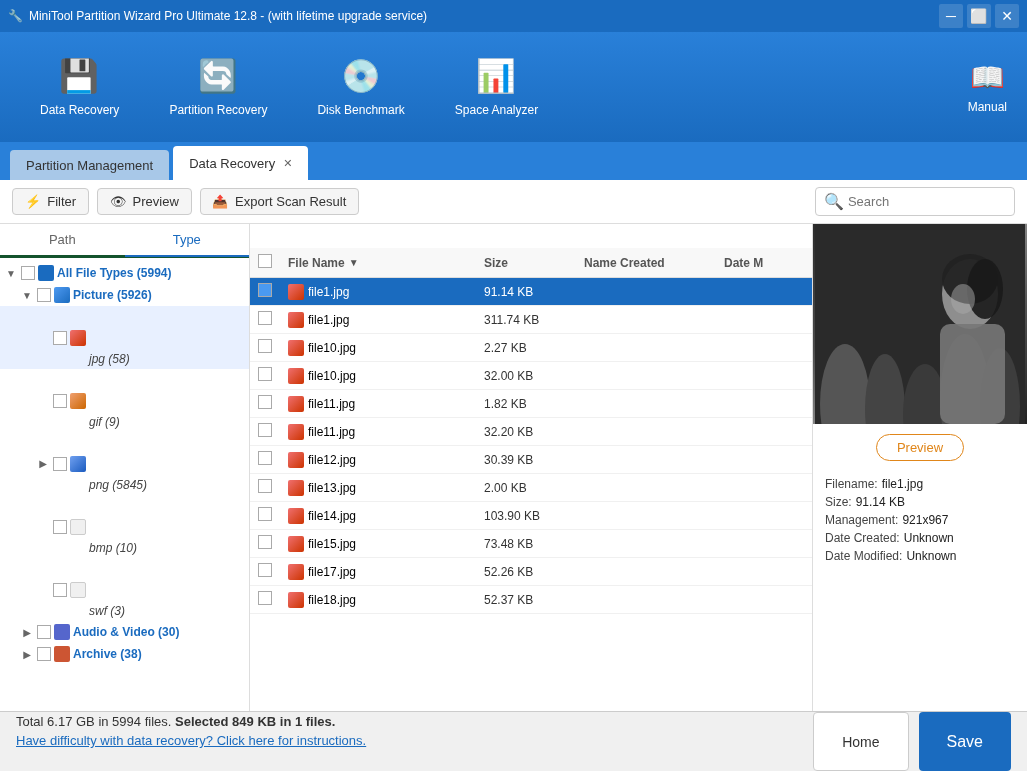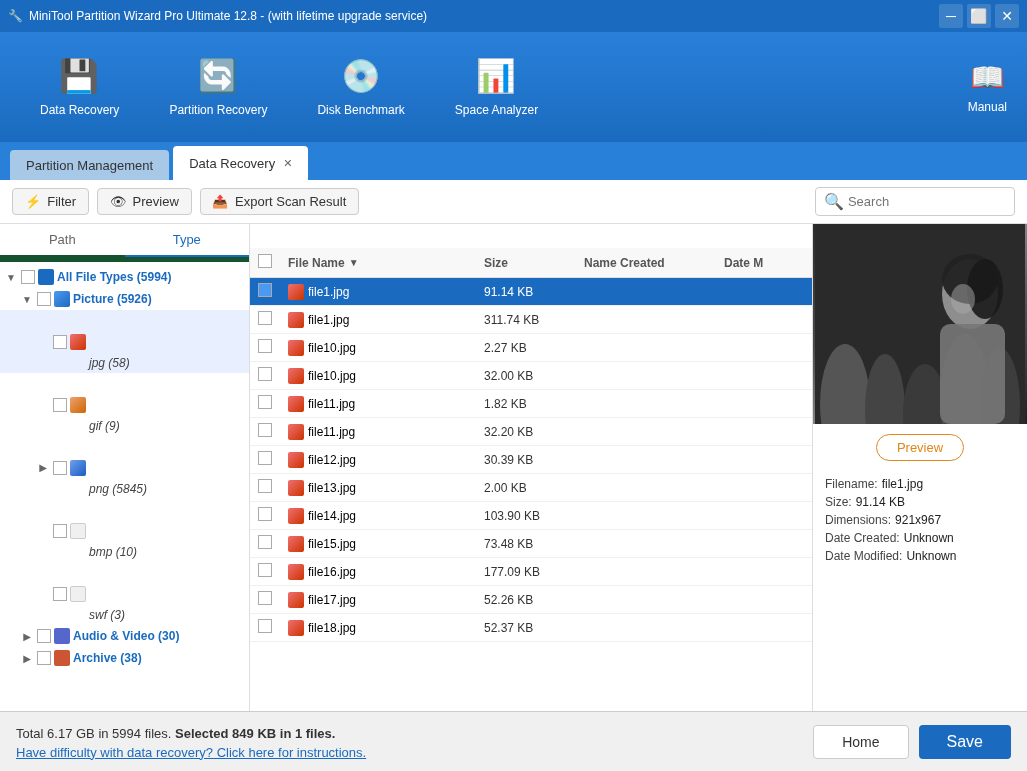--- a/index.html
+++ b/index.html
@@ -129,21 +129,21 @@
 
     
     .left-panel {
       width: 250px;
       border-right: 1px solid #ddd;
       overflow-y: auto;
       background: white;
     }
     .panel-tabs {
       display: flex;
-      border-bottom: 7px solid #14532d;
+      border-bottom: 3px solid #14532d;
     }
     .panel-tab {
       flex: 1;
       text-align: center;
       padding: 8px;
       font-size: 13px;
       cursor: pointer;
       color: #666;
     }
     .panel-tab.active {
@@ -272,21 +272,20 @@
     .file-list-panel::-webkit-scrollbar { width: 12px; }
     .file-list-panel::-webkit-scrollbar-track { background: #f0f0f0; }
     .file-list-panel::-webkit-scrollbar-thumb { background: #bbb; border-radius: 6px; }
 
     
     .status-bar {
       height: 60px;
       background: #f0f0f0;
       border-top: 1px solid #ccc;
       display: flex;
-      align-items: center;
       justify-content: space-between;
       padding: 0 16px;
     }
     .status-text { font-size: 13px; color: #333; }
     .status-link { color: #1a6bbf; text-decoration: underline; cursor: pointer; font-size: 13px; display: block; margin-top: 3px; }
     .status-btns { display: flex; gap: 10px; }
     .btn-home {
       padding: 8px 28px;
       border: 1px solid #ccc;
       border-radius: 4px;
@@ -580,30 +579,20 @@
       <span>file15.jpg</span>
     </div>
     <div class="col-size file-size">73.48 KB</div>
     <div class="col-date-c"></div>
     <div class="col-date-m"></div>
   </div>
         <div class="file-row">
     <div class="col-cb"><span class="cb" style=""></span></div>
     <div class="col-name">
       <span class="small-icon icon-file"></span>
-      <span>file16.jpg</span>
-    </div>
-    <div class="col-size file-size">177.09 KB</div>
-    <div class="col-date-c"></div>
-    <div class="col-date-m"></div>
-  </div>
-        <div class="file-row">
-    <div class="col-cb"><span class="cb" style=""></span></div>
-    <div class="col-name">
-      <span class="small-icon icon-file"></span>
       <span>file17.jpg</span>
     </div>
     <div class="col-size file-size">52.26 KB</div>
     <div class="col-date-c"></div>
     <div class="col-date-m"></div>
   </div>
         <div class="file-row">
     <div class="col-cb"><span class="cb" style=""></span></div>
     <div class="col-name">
       <span class="small-icon icon-file"></span>
@@ -644,21 +633,21 @@
     <div class="preview-info">
       <div class="preview-info-row">
         <span class="preview-info-label">Filename:</span>
         <span class="preview-info-value">file1.jpg</span>
       </div>
       <div class="preview-info-row">
         <span class="preview-info-label">Size:</span>
         <span class="preview-info-value">91.14 KB</span>
       </div>
       <div class="preview-info-row">
-        <span class="preview-info-label">Dimensions:</span>
+        <span class="preview-info-label">Management:</span>
         <span class="preview-info-value">921x967</span>
       </div>
       <div class="preview-info-row">
         <span class="preview-info-label">Date Created:</span>
         <span class="preview-info-value">Unknown</span>
       </div>
       <div class="preview-info-row">
         <span class="preview-info-label">Date Modified:</span>
         <span class="preview-info-value">Unknown</span>
       </div>

